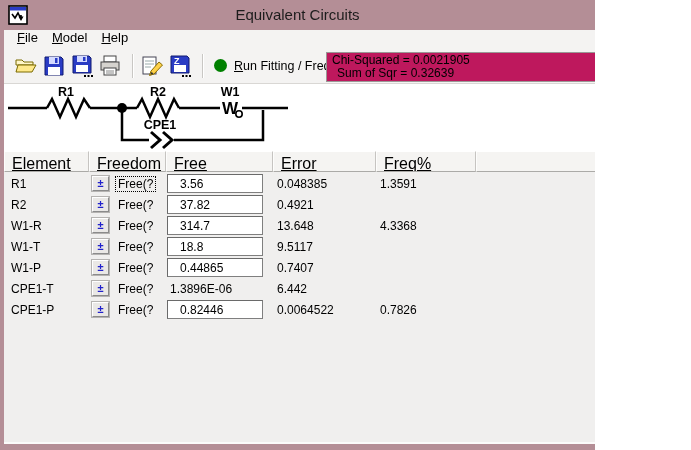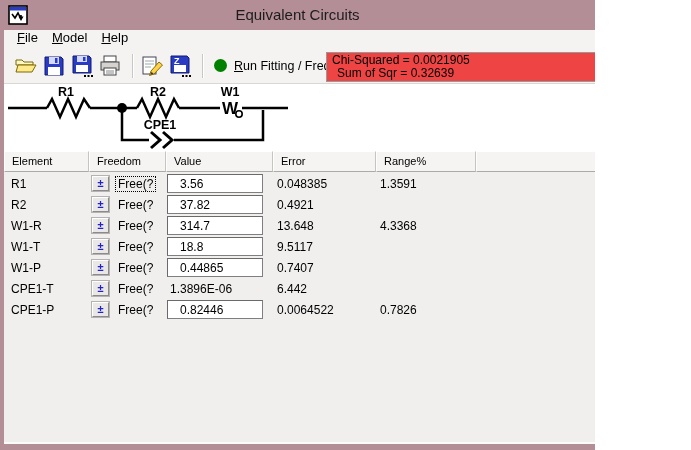--- a/index.html
+++ b/index.html
@@ -26,28 +26,28 @@
   .menubar { position:absolute; left:0; top:0; width:100%; height:18px; background:#f4f3f2; display:flex; padding-left:6px; font-size:13px; }
   .menu-item { padding:0 7px; }
 
   .toolbar { position:absolute; left:0; top:18px; width:100%; height:36px; background:#f4f3f2; border-bottom:1px solid #d9d7d4; display:flex; align-items:center; padding-left:10px; }
   .tbtn { width:24px; height:24px; margin-right:4px; display:flex; align-items:center; justify-content:center; }
   .tsep { width:2px; height:24px; margin:0 6px; border-left:1px solid #c9c7c4; border-right:1px solid #ffffff; }
   .runbtn { display:flex; align-items:center; margin-left:4px; }
   .run-dot { width:13px; height:13px; border-radius:50%; background:#008000; margin-right:7px; }
   .run-label { font-size:12.5px; }
 
-  .chi-panel { position:absolute; left:322px; top:22px; width:356px; height:30px; background:#ef4444; border:1px solid #9a9896; padding:1px 0 0 5px; line-height:13px; font-size:12px; }
+  .chi-panel { position:absolute; left:322px; top:22px; width:356px; height:30px; background:#be185d; border:1px solid #9a9896; padding:1px 0 0 5px; line-height:13px; font-size:12px; }
   .chi-line2 { padding-left:5px; }
 
   .circuit-panel { position:absolute; left:0; top:54px; width:100%; height:67px; background:#ffffff; }
 
   
   .table-header { position:absolute; left:0; top:121px; width:100%; height:21px; display:grid; grid-template-columns:85px 77px 107px 103px 100px 198px 1fr; }
-  .hcell { background:#f5f4f2; border-top:1px solid #ffffff; border-right:1px solid #c6c4c1; border-bottom:1px solid #abaaa7; border-left:1px solid #fdfdfc; padding:3px 0 0 7px; font-size:11px; white-space:nowrap; overflow:hidden; }
+  .hcell { background:#f5f4f2; border-top:1px solid #ffffff; border-right:1px solid #c6c4c1; border-bottom:1px solid #abaaa7; border-left:1px solid #fdfdfc; padding:3px 0 0 7px; font-size:16px; white-space:nowrap; overflow:hidden;text-decoration:underline; }
   .hblank { background:transparent; }
 
   .table-body { position:absolute; left:0; top:143px; width:100%; }
   .trow { display:grid; grid-template-columns:85px 77px 107px 103px 100px 1fr; height:21px; }
   .cell { display:flex; align-items:center; white-space:nowrap; overflow:hidden; }
   .cell.el { padding-left:7px; }
   .pm { width:17px; height:15px; margin-left:3px; background:#eae8e6; border:1px solid; border-color:#ffffff #8b8b8b #8b8b8b #ffffff; outline:1px solid #b5b3b1; color:#2222cc; font-weight:bold; font-size:11px; line-height:11px; text-align:center; padding:0; font-family:"Liberation Sans",sans-serif; }
   .frlabel { margin-left:7px; padding:0 2px; }
   .frlabel.focused { outline:1px dotted #000; }
   .val { width:96px; height:19px; margin-left:1px; border:1px solid #7f7f7f; border-top-color:#6a6a6a; border-left-color:#6a6a6a; background:#fff; padding:0 12px; font-size:12px; font-family:"Liberation Sans",sans-serif; }
@@ -178,23 +178,23 @@
           <text x="154" y="12">R2</text>
           <text x="226" y="12">W1</text>
           <text x="156" y="45">CPE1</text>
         </g>
       </svg>
     </div>
 
     <div class="table-header">
         <div class="hcell">Element</div>
         <div class="hcell">Freedom</div>
-        <div class="hcell">Value</div>
+        <div class="hcell">Free</div>
         <div class="hcell">Error</div>
-        <div class="hcell">Range%</div>
+        <div class="hcell">Freq%</div>
         <div class="hcell"></div>
         <div class="hblank"></div>
       </div>
     <div class="table-body">
         <div class="trow">
           <div class="cell el">R1</div>
           <div class="cell">
             <button class="pm">±</button>
             <span class="frlabel focused">Free(?</span>
           </div>

